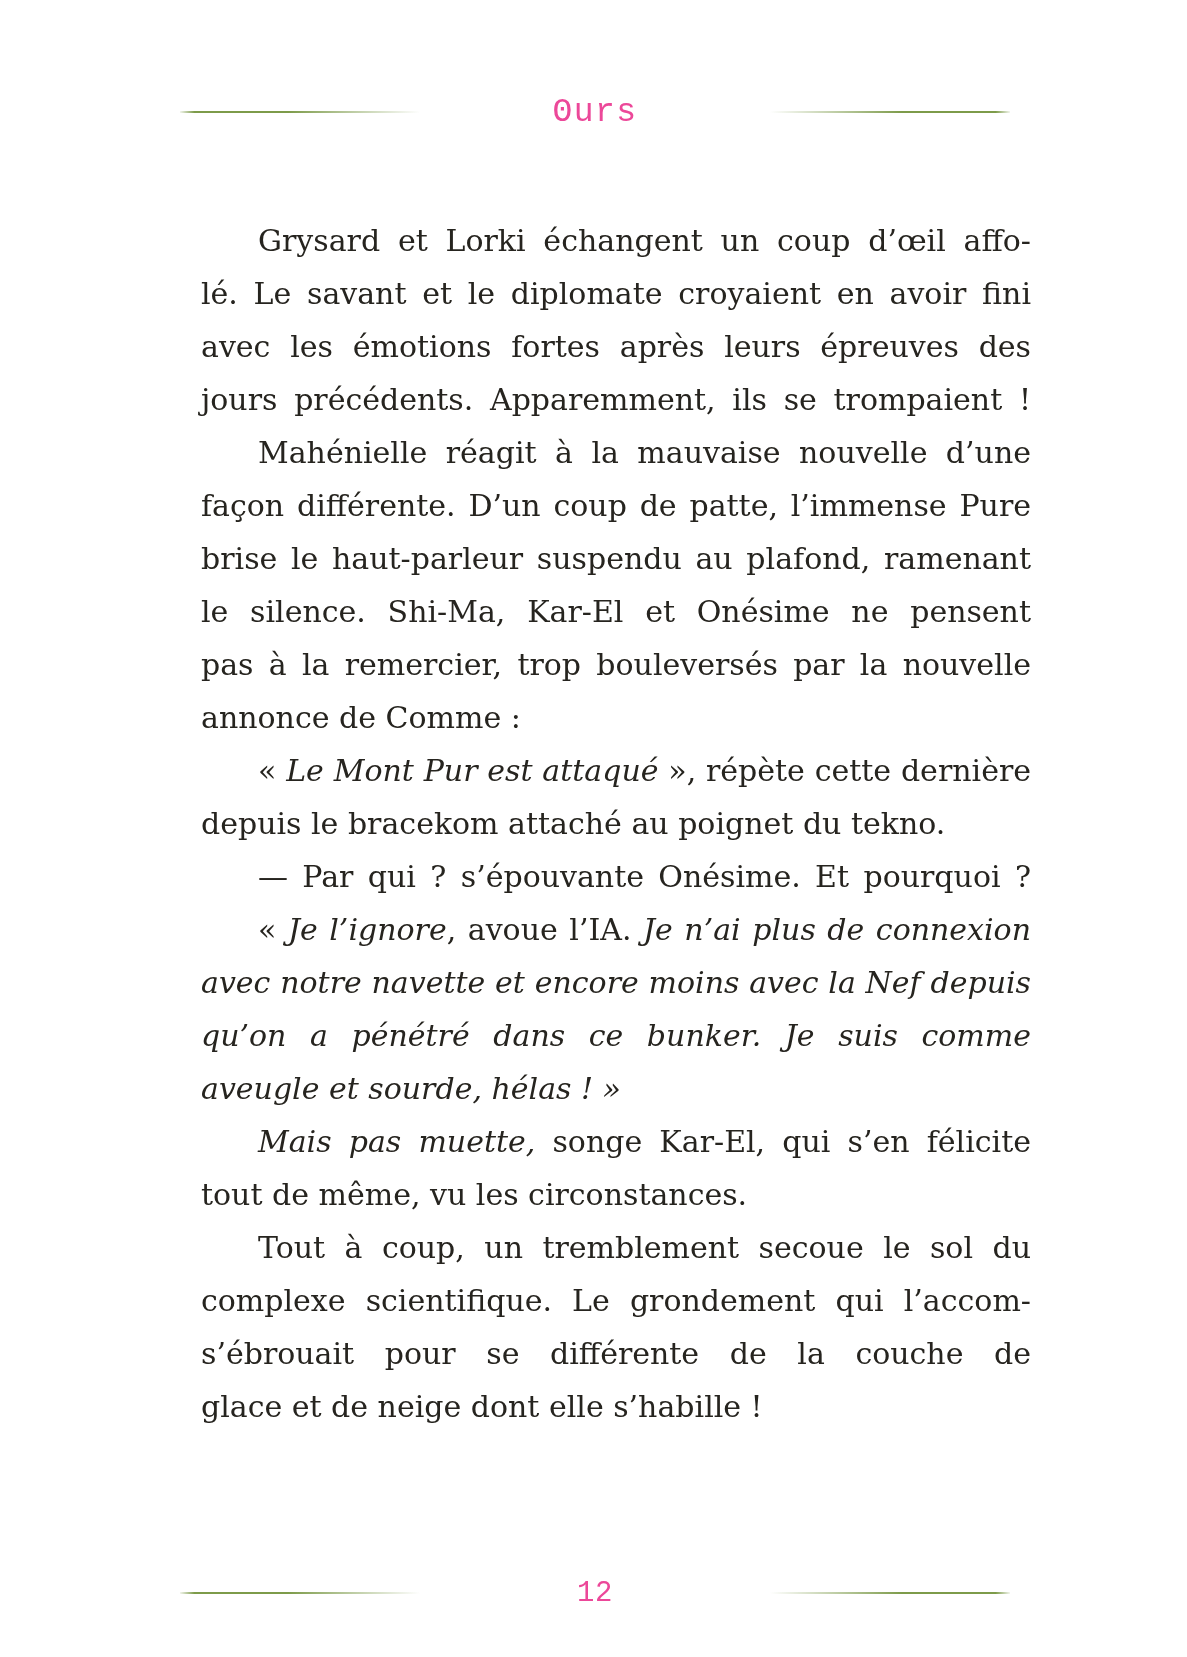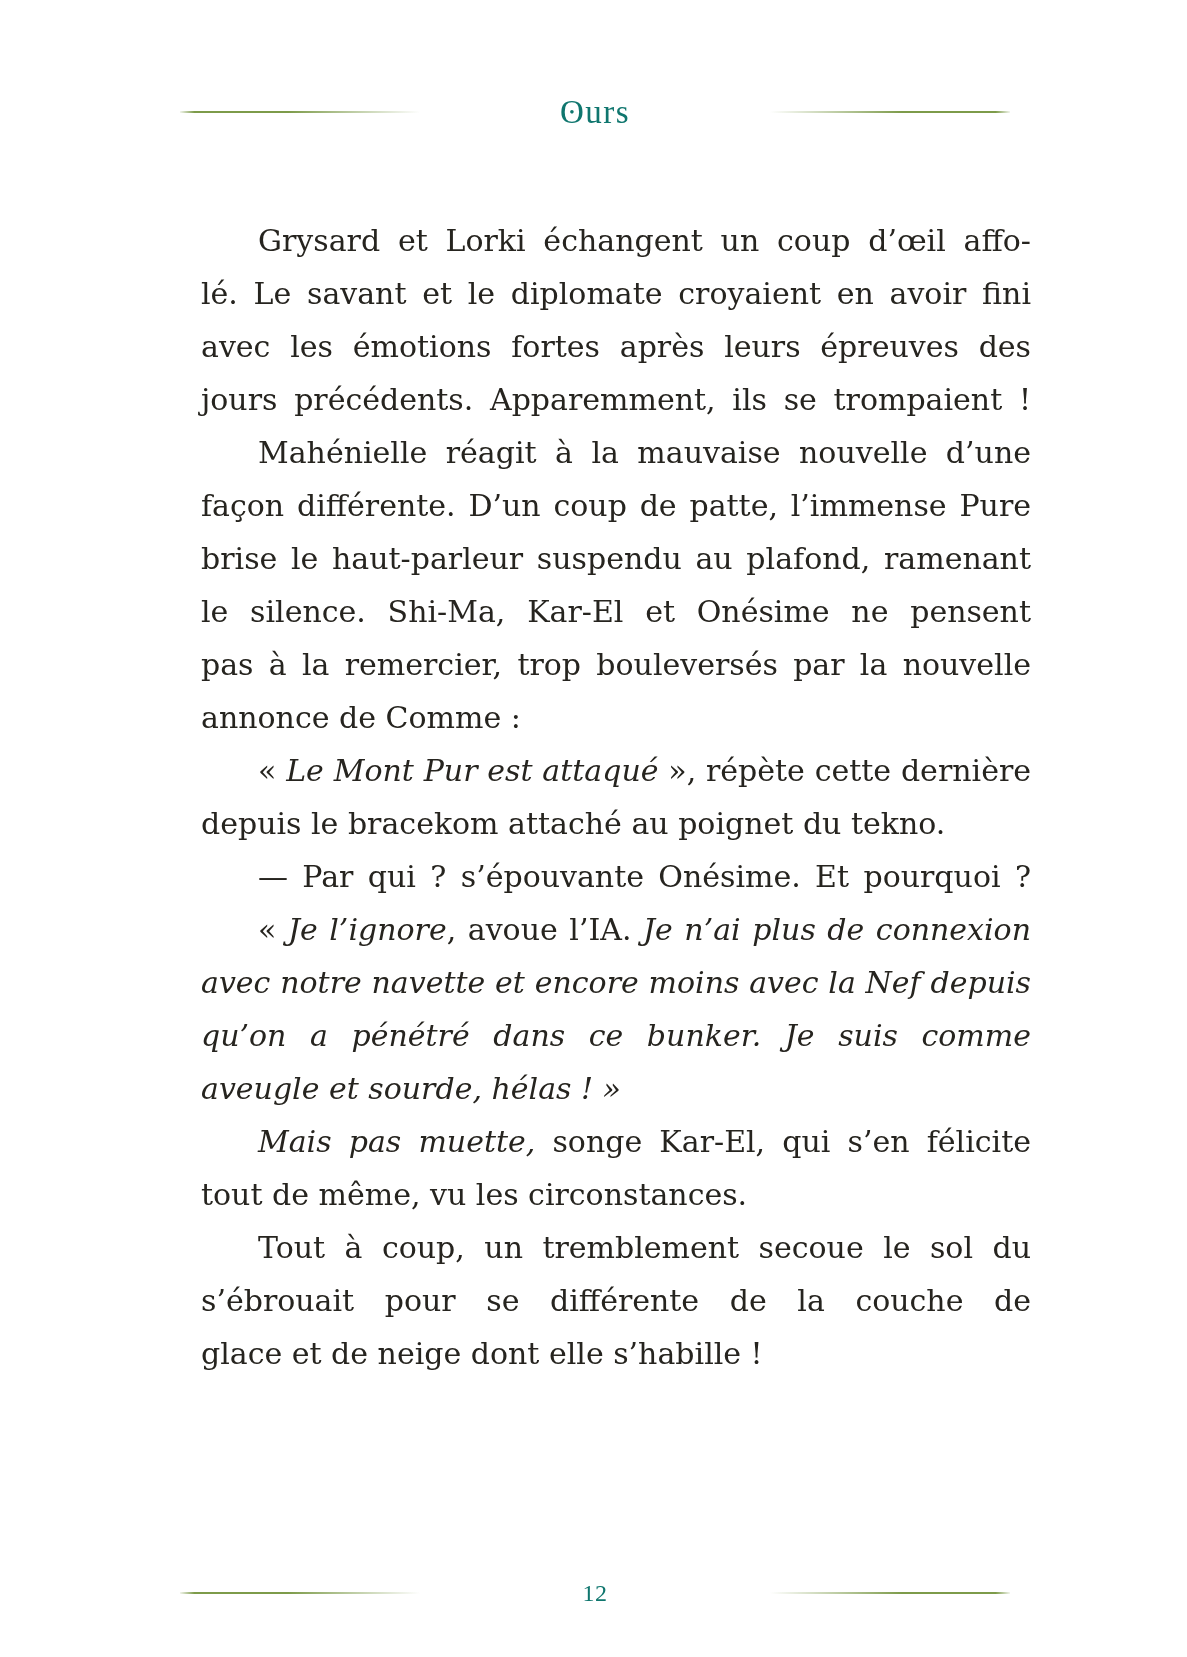--- a/index.html
+++ b/index.html
@@ -36,29 +36,29 @@
   }
   .rule-right {
     background: linear-gradient(to left,
       rgba(125,155,74,0.10) 0%,
       var(--accent, #7d9b4a) 6%,
       var(--accent, #7d9b4a) 45%,
       rgba(125,155,74,0) 100%);
   }
 
   .deco-text {
-    font-family: Liberation Serif, serif;
+    font-family: Liberation Mono, monospace;
     font-weight: normal;
-    color: #0f766e;
+    color: #ec4899;
     font-size: 33px;
     letter-spacing: 1.5px;
     line-height: 1;
     white-space: nowrap;
   }
-  .page-num { font-size: 24px; letter-spacing: 0.5px; }
+  .page-num { font-size: 29px; letter-spacing: 0.5px; }
 
   
   .body-text {
     position: absolute;
     left: 180px;
     top: 214px;
     width: 830px;
     font-size: 30px;
     line-height: 53px;
     margin-left: 21px;
@@ -93,20 +93,21 @@
       <div class="line indent just"><span>« </span><span class="it">Le Mont Pur est attaqué</span><span> », répète cette dernière</span></div>
       <div class="line"><span>depuis le bracekom attaché au poignet du tekno.</span></div>
       <div class="line indent just"><span>— Par qui ? s’épouvante Onésime. Et pourquoi ?</span></div>
       <div class="line indent just"><span>« </span><span class="it">Je l’ignore</span><span>, avoue l’IA. </span><span class="it">Je n’ai plus de connexion</span></div>
       <div class="line just"><span class="it">avec notre navette et encore moins avec la Nef depuis</span></div>
       <div class="line just"><span class="it">qu’on a pénétré dans ce bunker. Je suis comme</span></div>
       <div class="line"><span class="it">aveugle et sourde, hélas ! »</span></div>
       <div class="line indent just"><span class="it">Mais pas muette,</span><span> songe Kar-El, qui s’en félicite</span></div>
       <div class="line"><span>tout de même, vu les circonstances.</span></div>
       <div class="line indent just"><span>Tout à coup, un tremblement secoue le sol du</span></div>
+      <div class="line just"><span>complexe scientifique. Le grondement qui l’accom-</span></div>
       <div class="line just"><span>s’ébrouait pour se différente de la couche de</span></div>
       <div class="line"><span>glace et de neige dont elle s’habille !</span></div>
     </div>
 
   <div class="rule-row footer-row">
     <div class="rule rule-left"></div>
     <div class="deco-text page-num">12</div>
     <div class="rule rule-right"></div>
   </div>
 

